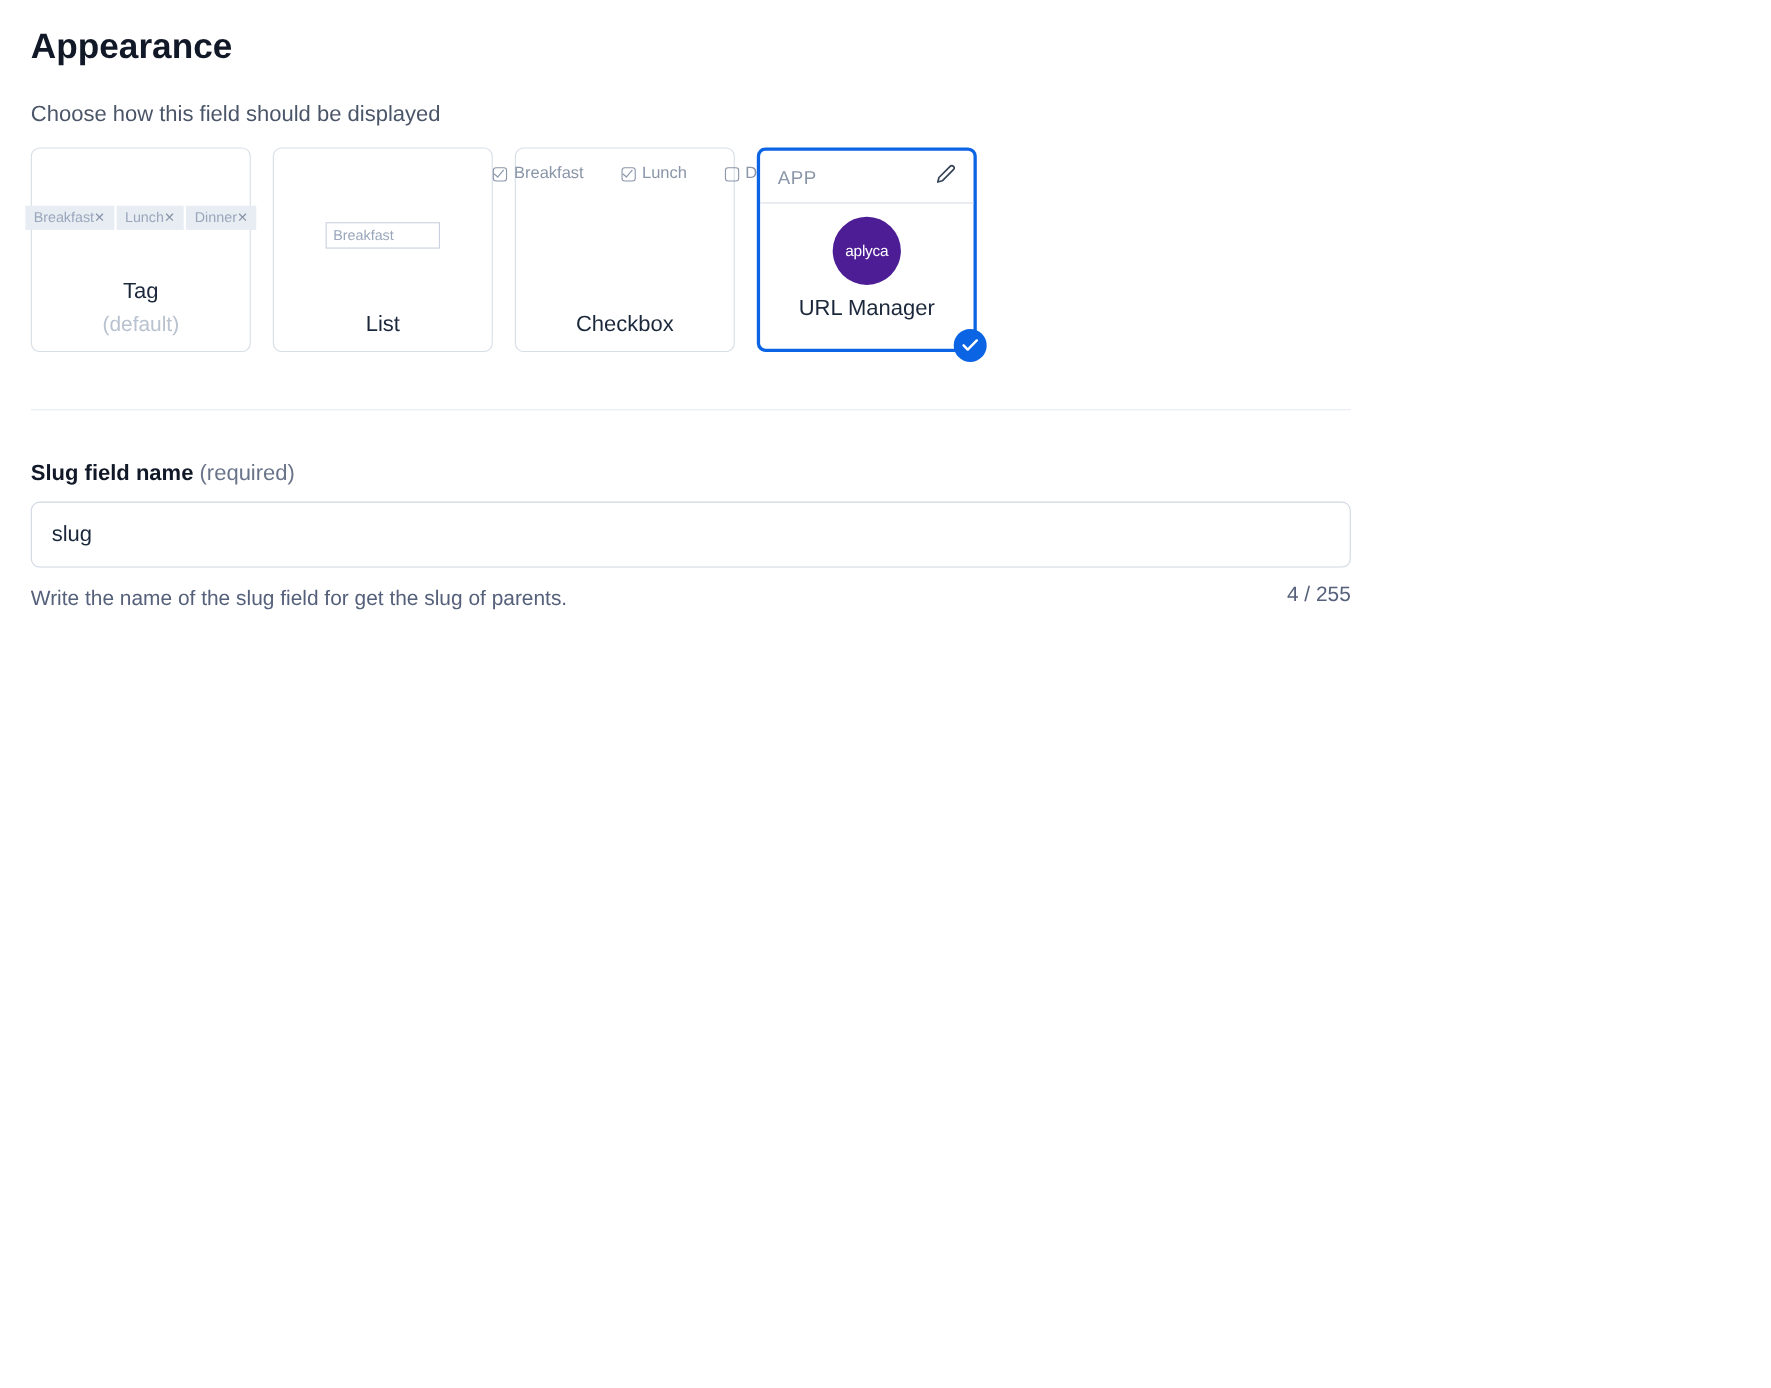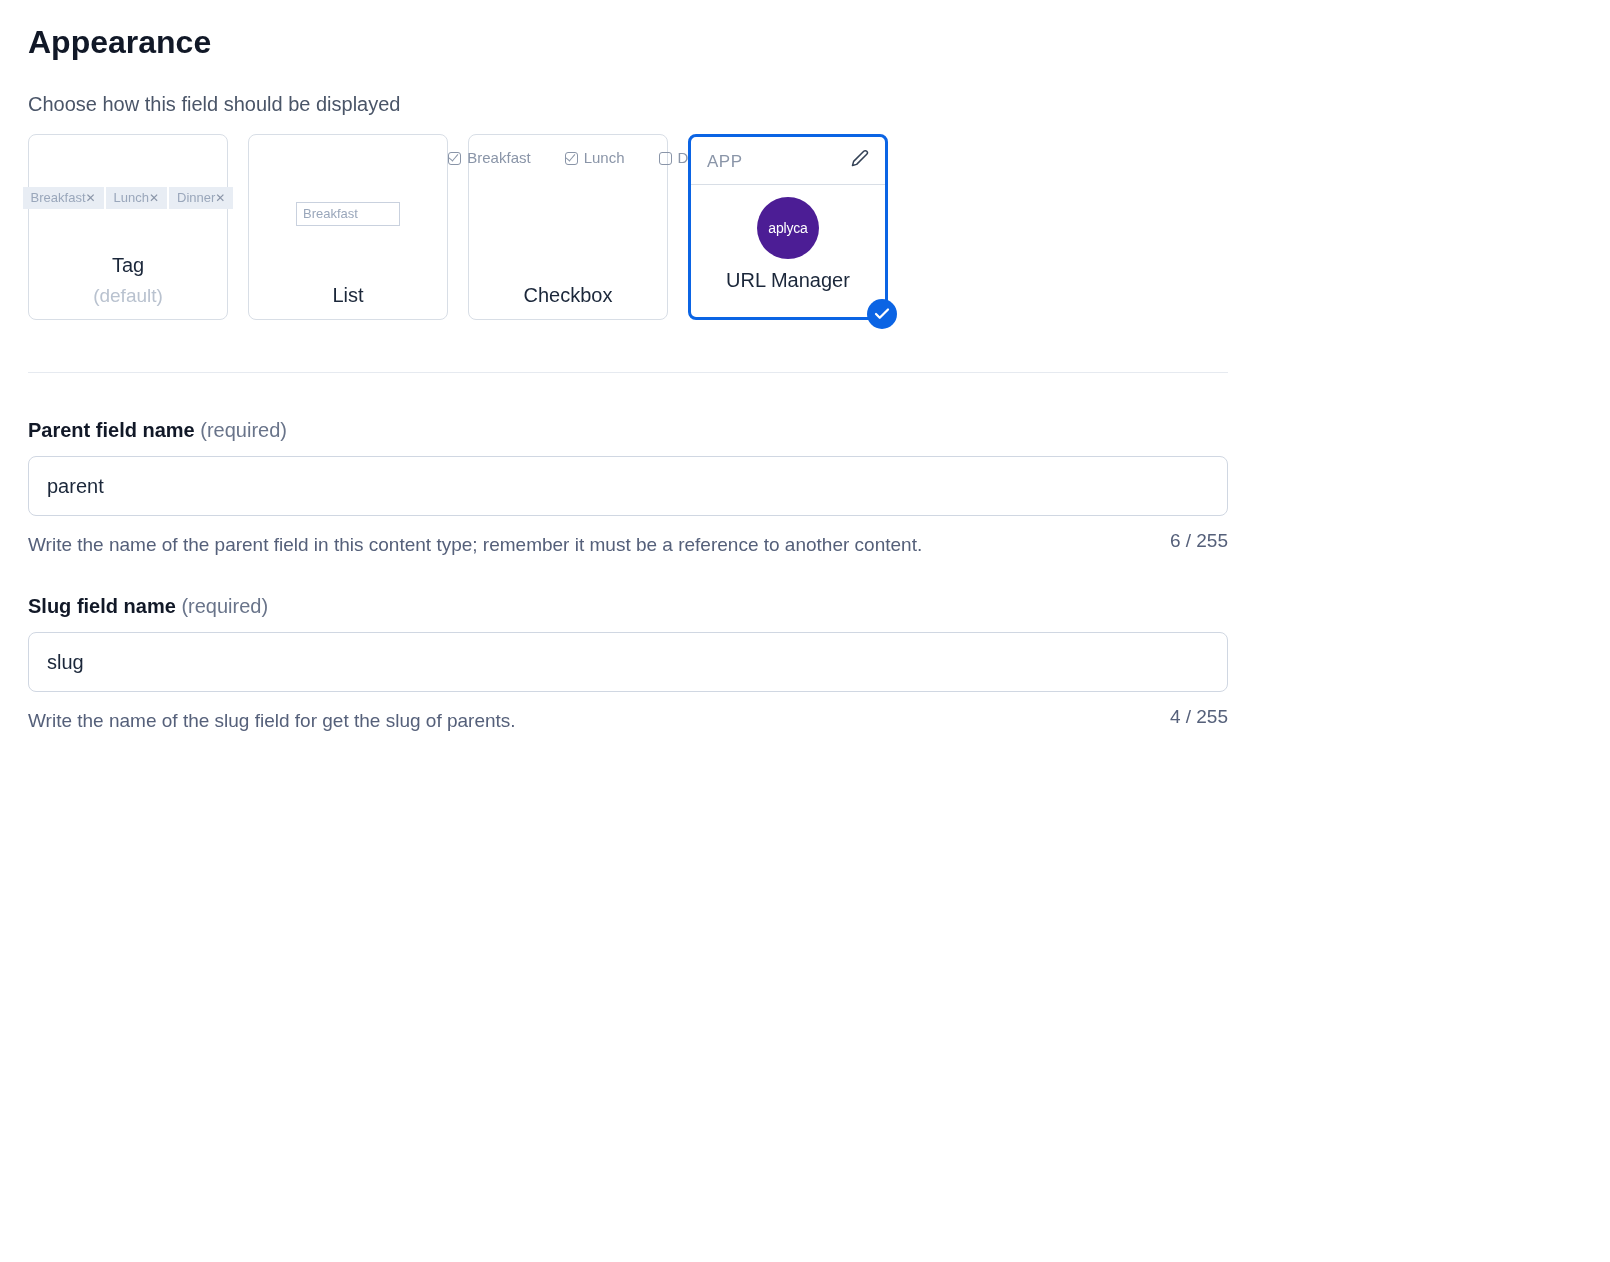--- a/index.html
+++ b/index.html
@@ -287,31 +287,20 @@
         <svg width="18" height="18" viewBox="0 0 24 24" fill="none" stroke-width="3" stroke-linecap="round" stroke-linejoin="round">
             <polyline points="20 6 9 17 4 12"></polyline>
           </svg>
       </div>
     </div>
 
   </div>
 
   <hr class="sep">
 
-  <div class="field">
-    <div class="flabel">
-      <span>Parent field name</span>
-      <span class="req">(required)</span>
-    </div>
-    <input class="finput" type="text" value="parent" style="">
-    <div class="fhelp-row">
-      <div class="fhelp">Write the name of the parent field in this content type; remember it must be a reference to another content.</div>
-      <div class="fcount">6 / 255</div>
-    </div>
-  </div>
 
   <div class="field">
     <div class="flabel">
       <span>Slug field name</span>
       <span class="req">(required)</span>
     </div>
     <input class="finput" type="text" value="slug" style="">
     <div class="fhelp-row">
       <div class="fhelp">Write the name of the slug field for get the slug of parents.</div>
       <div class="fcount">4 / 255</div>

